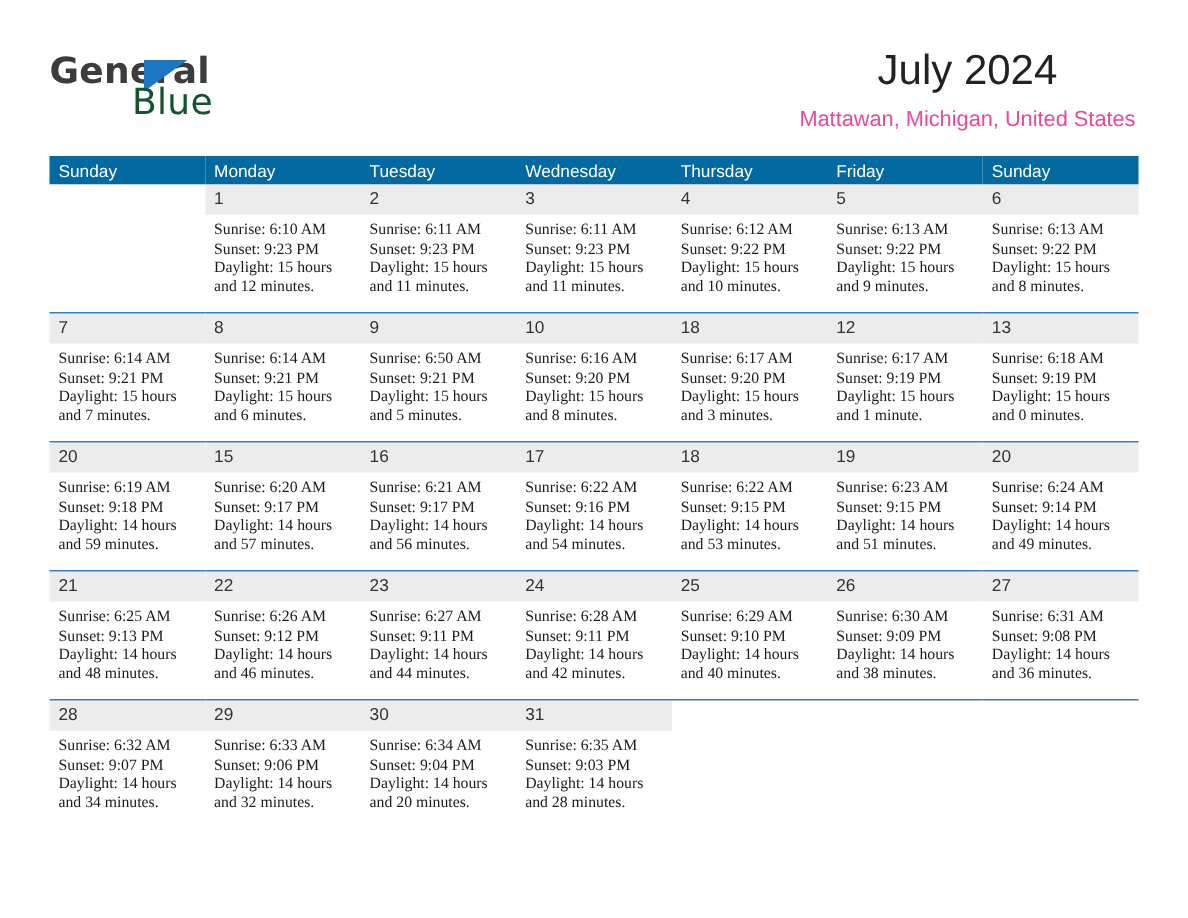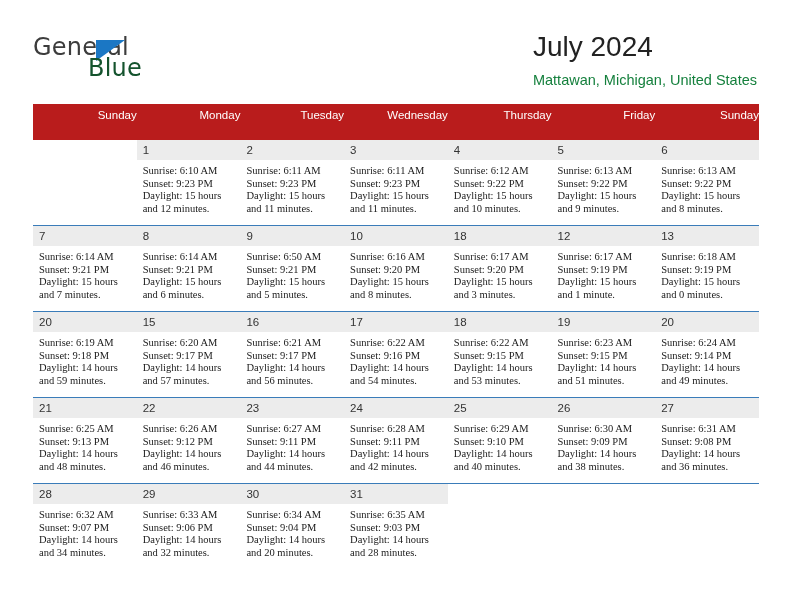--- a/index.html
+++ b/index.html
@@ -39,21 +39,21 @@
     height: 50px;
   }
   .logo-general {
     position: absolute;
     left: 0;
     top: 0;
     font-size: 24px;
     letter-spacing: 0.2px;
     color: #3c3c3c;
     font-family: "DejaVu Sans", sans-serif;
-    font-weight: 400;
+    font-weight: 700;
     line-height: 26px;
   }
   .logo-blue {
     position: absolute;
     left: 55px;
     top: 21px;
     font-size: 24px;
     letter-spacing: 0.2px;
     color: #14532d;
     font-family: "DejaVu Sans", sans-serif;
@@ -67,54 +67,54 @@
     width: 0;
     height: 0;
     border-left: 29px solid #1b77c4;
     border-bottom: 21px solid transparent;
   }
 
   .title-block {
     position: absolute;
     right: 35px;
     top: 30px;
-    text-align: left;
+    text-align: center;
   }
   .cal-title {
     font-size: 28px;
     font-weight: 400;
     color: #222222;
     line-height: 34px;
     white-space: nowrap;
   }
   .cal-subtitle {
     margin-top: 7px;
     font-size: 14.5px;
     font-weight: 400;
-    color: #15803d;
+    color: #ec4899;
     line-height: 18px;
     white-space: nowrap;
   }
 
   
   .calendar {
     position: absolute;
     left: 33px;
     top: 104px;
     width: 726px;
     border-collapse: collapse;
     table-layout: fixed;
   }
   .calendar th {
-    background: #b91c1c;
+    background: #0369a1;
     color: #ffffff;
     font-size: 11.5px;
     font-weight: 400;
-    text-align: right;
-    padding: 5px 0 19px 6px;
+    text-align: left;
+    padding: 5px 0 2px 6px;
     height: 11px;
     border: none;
   }
   .calendar col {
     width: 103.71px;
   }
 
   .week-row > td {
     vertical-align: top;
     padding: 0;

